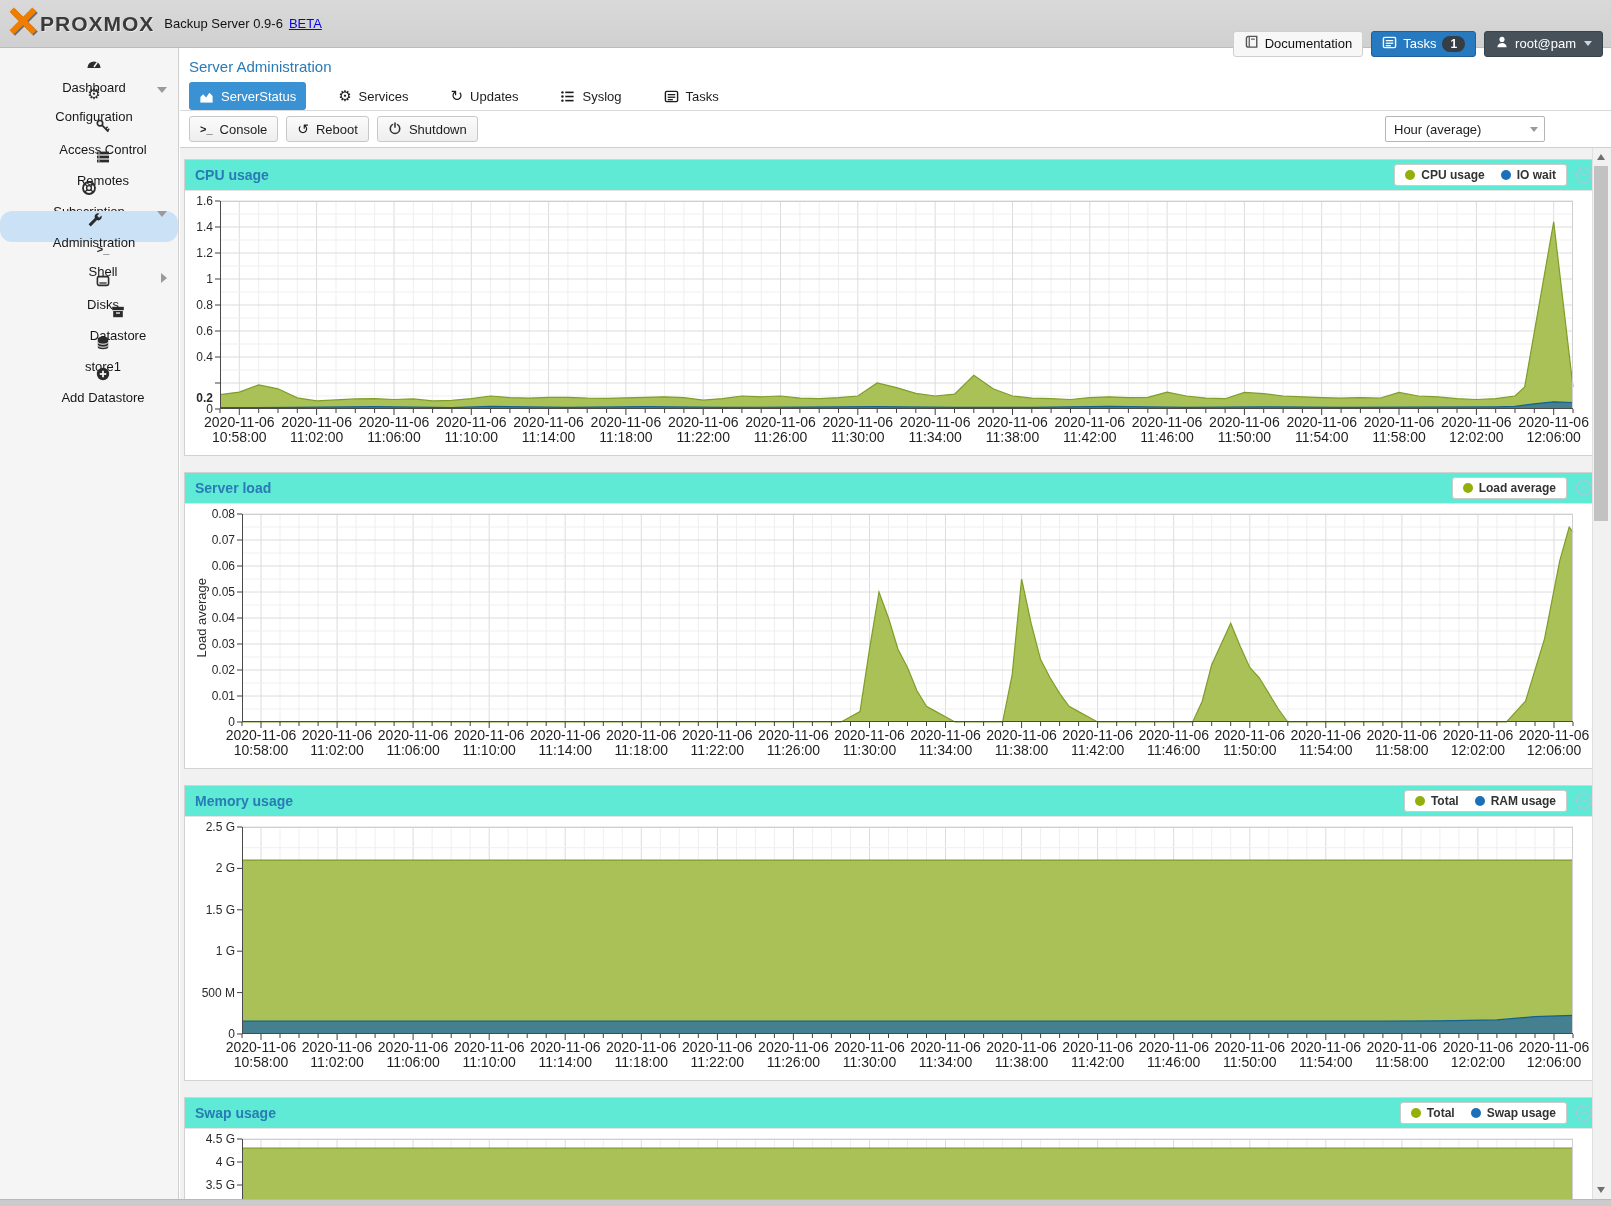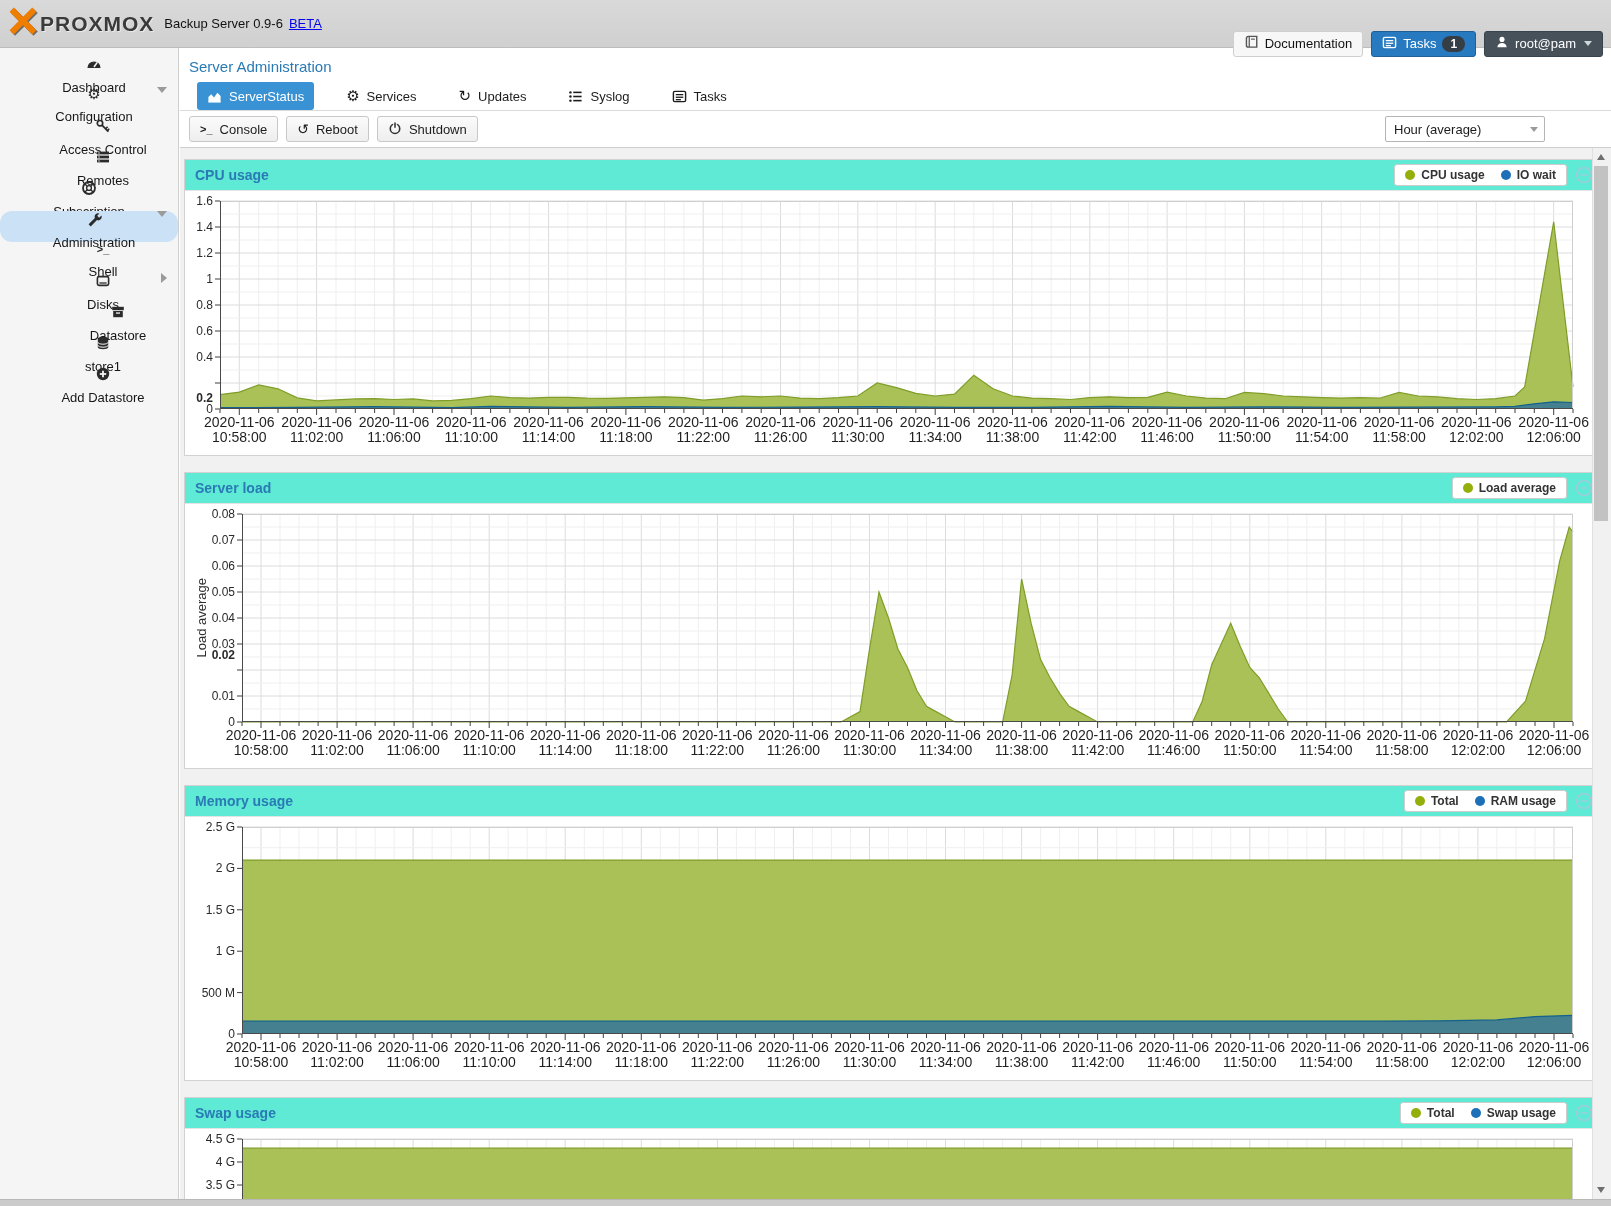--- a/index.html
+++ b/index.html
@@ -36,21 +36,21 @@
   .side-caret { position:absolute; right:11px; width:0; height:0; }
   .side-caret.down { border-left:5px solid transparent; border-right:5px solid transparent;
                      border-top:6px solid #9a9a9a; }
   .side-caret.right { border-top:5px solid transparent; border-bottom:5px solid transparent;
                       border-left:6px solid #9a9a9a; }
   .glyph { font-size:14px; line-height:14px; }
 
   
   .content { position:absolute; left:180px; top:48px; right:0; bottom:7px; background:#fff; overflow:hidden; }
   .page-title { margin:10px 0 6px 9px; font-size:15px; color:#2a7ab5; height:18px; }
-  .tabs { display:flex; gap:22px; padding-left:17px; height:28px; }
+  .tabs { display:flex; gap:22px; padding-left:9px; height:28px; }
   .tab { display:inline-flex; align-items:center; gap:7px; font-size:13px; color:#1c1c1c;
          padding:5px 10px; border-radius:3px; cursor:pointer; height:28px; }
   .tab.active { background:#3892d4; color:#fff; }
   .toolbar { display:flex; gap:8px; align-items:center; padding:6px 9px; height:38px;
              border-top:1px solid #dadada; border-bottom:1px solid #cfcfcf; background:#fff; }
   .tool-btn { height:26px; display:inline-flex; align-items:center; gap:7px; padding:0 10px;
               background:linear-gradient(#fbfbfb,#eee); border:1px solid #c8c8c8; border-radius:3px;
               font-size:13px; color:#1c1c1c; cursor:pointer; }
   .combo { margin-left:auto; margin-right:57px; width:160px; height:26px; background:#fff;
            border:1px solid #b5b5b5; border-radius:2px; display:flex; align-items:center;
@@ -640,21 +640,21 @@
           </span>
         </div>
         <div class="panel-bd">
           <div class="chart-row">
             <div class="ylab-rot" style="height: 208px;">
               <span>Load average</span>
             </div>
             <div class="yticks" style="width: 33px; height: 208px;">
               <div class="ytick" style="top: 201px;">0</div>
               <div class="ytick" style="top: 175px;">0.01</div>
-              <div class="ytick" style="top: 134px; font-weight: bold;">0.02</div>
+              <div class="ytick" style="top: 149px;">0.02</div>
               <div class="ytick" style="top: 123px;">0.03</div>
               <div class="ytick" style="top: 97px;">0.04</div>
               <div class="ytick" style="top: 71px;">0.05</div>
               <div class="ytick" style="top: 45px;">0.06</div>
               <div class="ytick" style="top: 19px;">0.07</div>
               <div class="ytick" style="top: -7px;">0.08</div>
             </div>
             <div class="plot">
               <svg width="1331" height="208">
                 <rect width="1331" height="208" fill="#fff"></rect>

